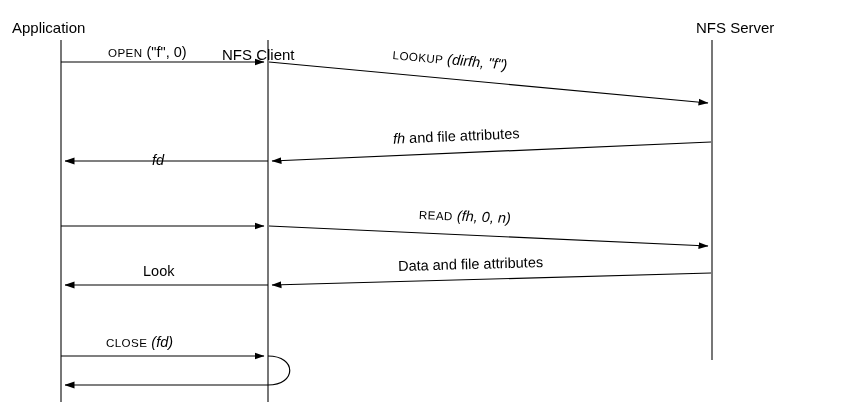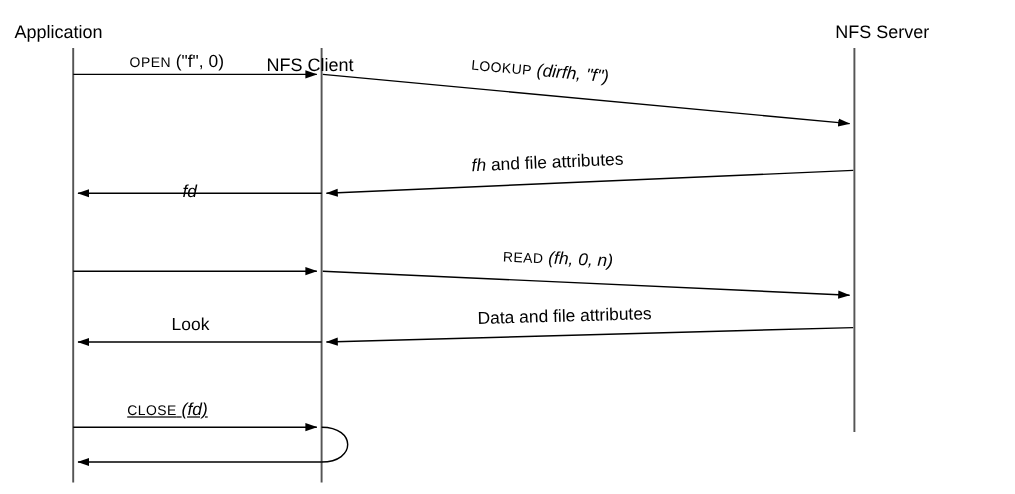--- a/index.html
+++ b/index.html
@@ -123,19 +123,19 @@
 
 
   <div class="msg-label" style="left:419px; top:208px; transform:rotate(2.6deg);">
     <span class="sc">READ</span><span>&nbsp;</span><span class="it">(fh, 0, n)</span>
   </div>
 
   <div class="msg-label" style="left:398px; top:256px; transform:rotate(-1.6deg);">Data and file attributes</div>
 
   <div class="msg-label" style="left:143px; top:263px;">Look</div>
 
-  <div class="msg-label" style="left:106px; top:334px;text-decoration:underline;">
+  <div class="msg-label" style="left:106px; top:334px;">
     <span class="sc">CLOSE</span><span>&nbsp;</span><span class="it">(fd)</span>
   </div>
 
 
 
 </div>
 
 </body></html>

